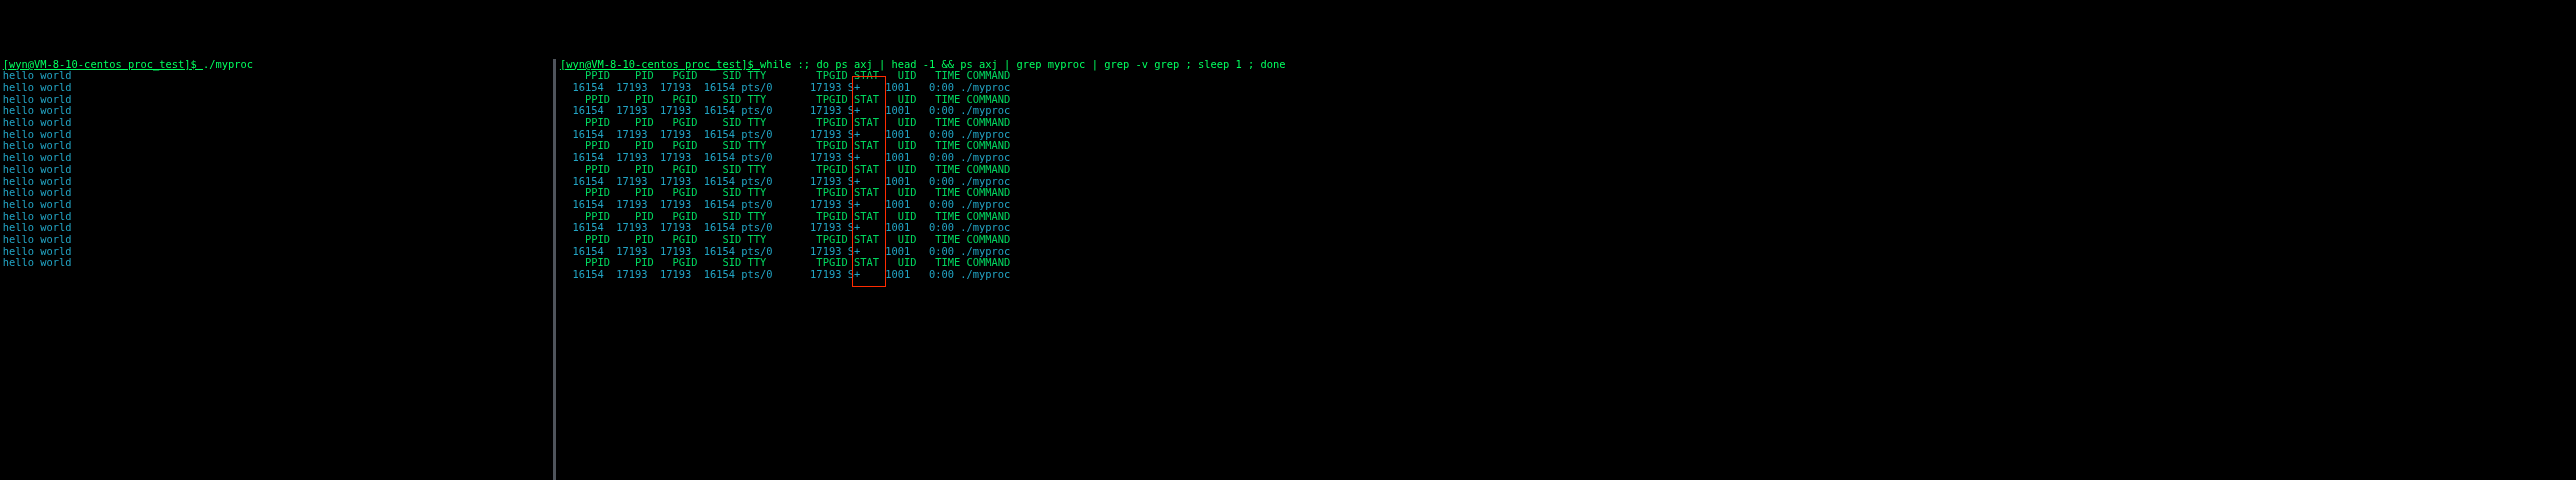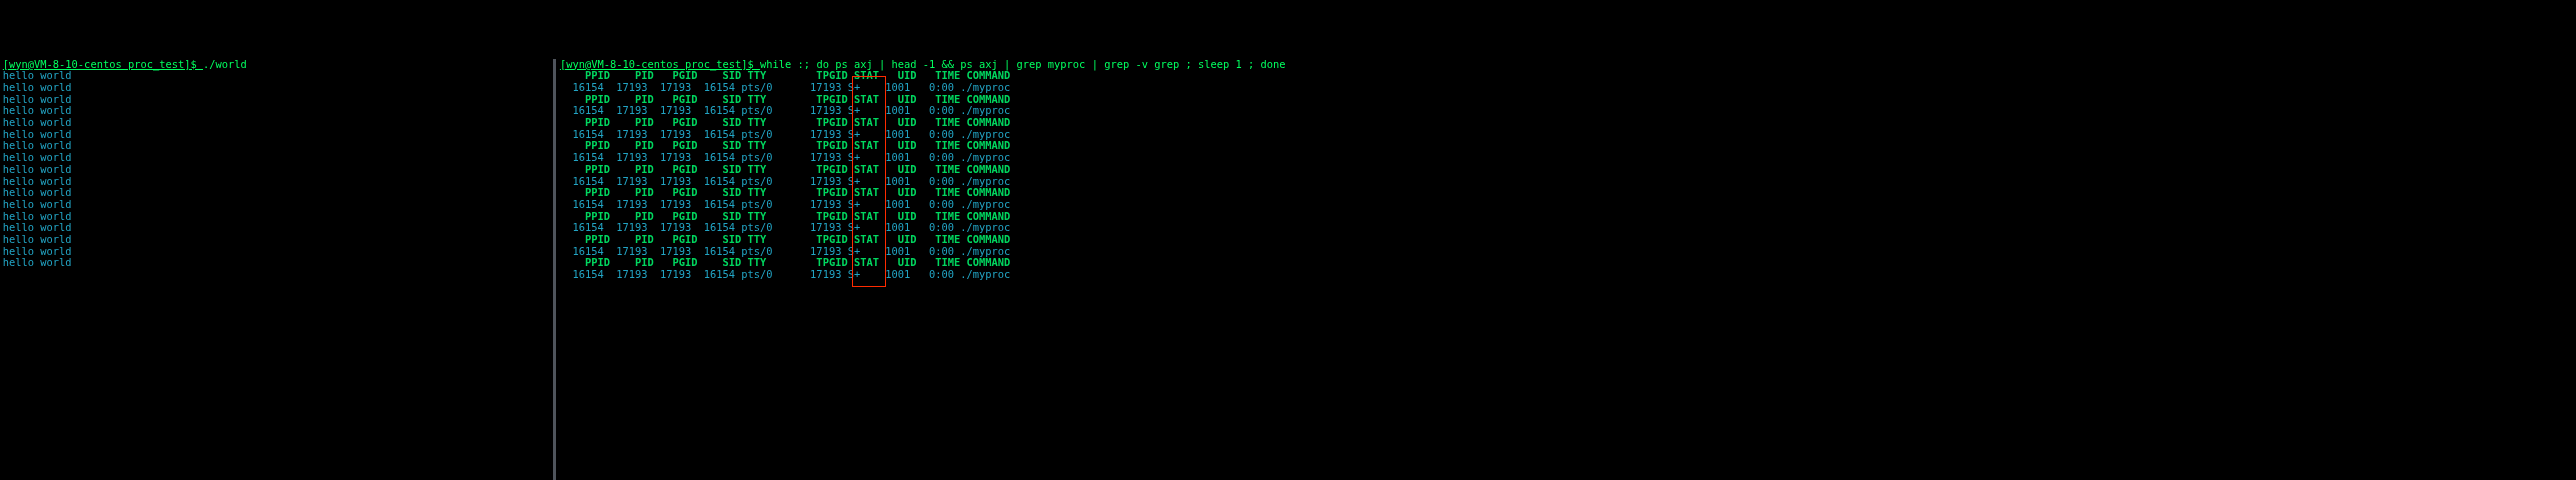--- a/index.html
+++ b/index.html
@@ -26,40 +26,40 @@
   }
   .left { flex: 0 0 553px; padding-left: 2.8px; box-sizing: border-box; }
   .divider {
     flex: 0 0 2.8px;
     background: #4f545c;
   }
   .right { flex: 1; padding-left: 4.1px; box-sizing: border-box; position: relative; }
   .prompt-user { color: #00ff5f; text-decoration: underline; }
   .cmd { color: #00ff5f; }
   .out { color: #22a4c4; }
-  .hdr { color: #00d75f; font-weight: bold; }
+  .hdr { color: #00d75f; font-weight: normal; }
   .row { color: #22a4c4; }
   .stat-box {
     position: absolute;
     left: 718px;
     top: 17.3px;
     width: 28px;
     height: 184px; 
     border: 1.4px solid #ff2b00;
     pointer-events: none;
     box-sizing: border-box;
   }
 </style>
 </head>
 <body>
 
 
 
 <div class="wrap">
-  <div class="pane left" id="left-pane"><span class="prompt-user">[wyn@VM-8-10-centos proc_test]$ </span><span class="cmd">./world</span>
+  <div class="pane left" id="left-pane"><span class="prompt-user">[wyn@VM-8-10-centos proc_test]$ </span><span class="cmd">./myproc</span>
 <span class="out">hello world</span>
 <span class="out">hello world</span>
 <span class="out">hello world</span>
 <span class="out">hello world</span>
 <span class="out">hello world</span>
 <span class="out">hello world</span>
 <span class="out">hello world</span>
 <span class="out">hello world</span>
 <span class="out">hello world</span>
 <span class="out">hello world</span>

